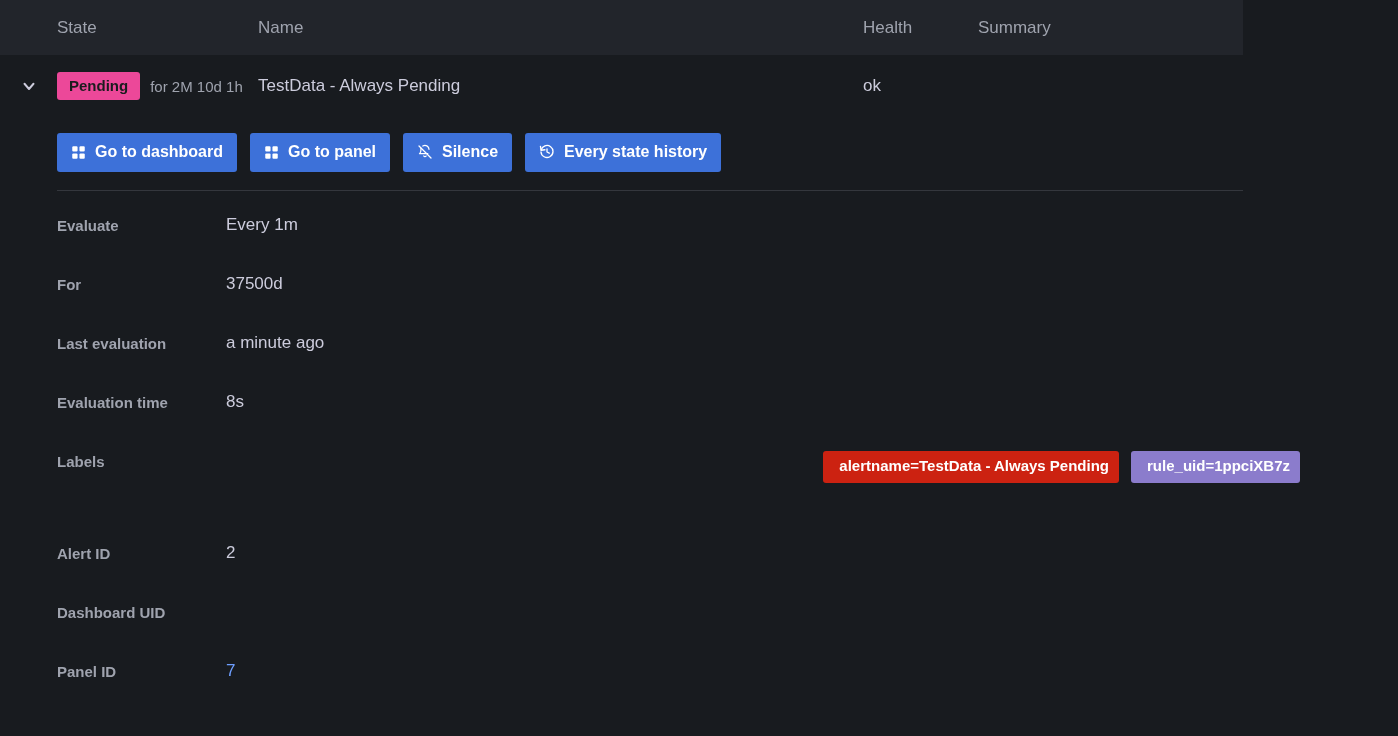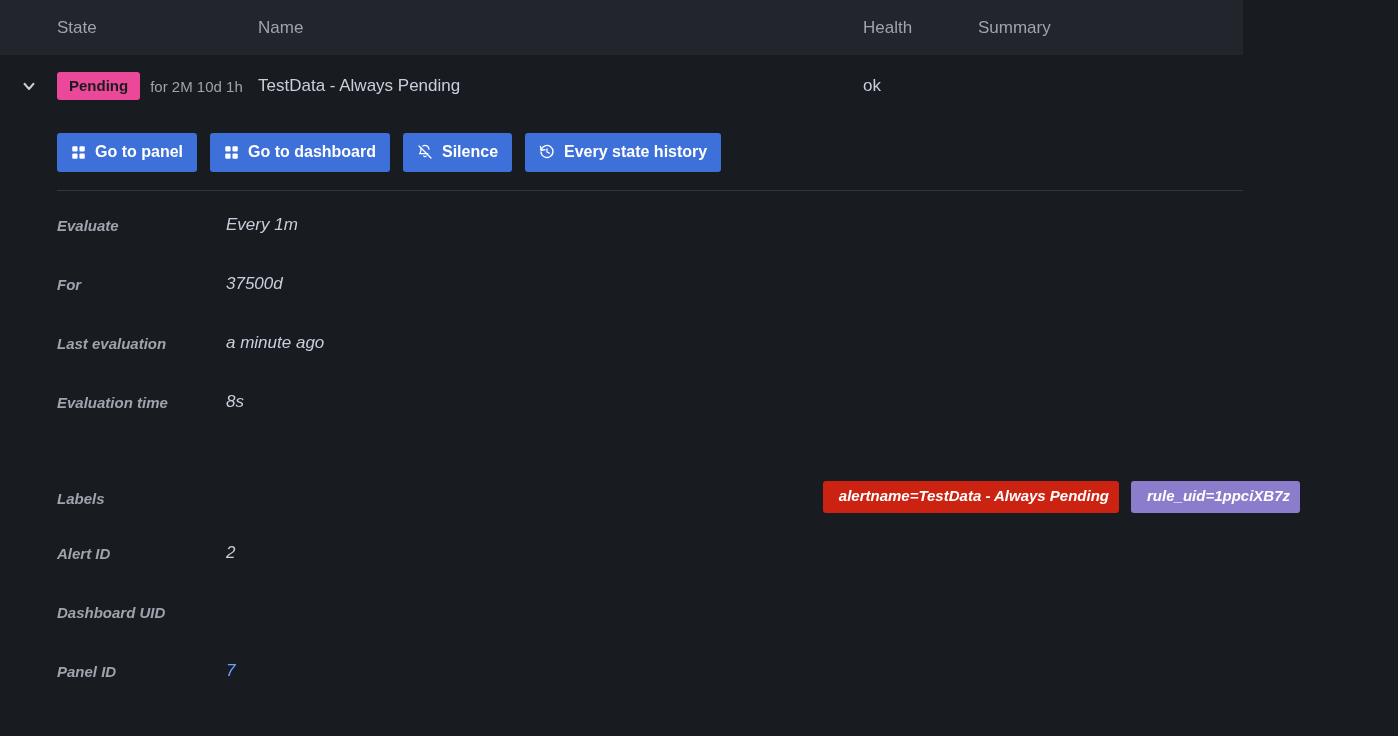--- a/index.html
+++ b/index.html
@@ -121,21 +121,20 @@
   .btn svg { display: block; flex: 0 0 auto; }
 
   .detail-divider {
     margin: 18px 0 0 57px;
     height: 1px;
     background: #34373d;
   }
 
   .detail-grid {
     padding: 24px 0 0 57px;
-    font-style: italic;
   }
   .detail-line {
     display: flex;
     align-items: flex-start;
     height: 59px;
   }
   .dlabel {
     width: 169px;
     font-size: 15px;
     font-weight: 600;
@@ -147,21 +146,21 @@
     font-size: 17px;
     color: #ccccdc;
     flex: 1;
     padding-top: 0px;
   }
   .dvalue.link { color: #6e9fff; cursor: pointer; }
 
   
   .labels-line {
     display: flex;
-    align-items: center;
+    align-items: flex-start;
     height: 92px;
     position: relative;
   }
   .labels-holder {
     flex: 1;
     display: flex;
     justify-content: flex-end;
     align-items: flex-start;
     gap: 12px;
     overflow: hidden;
@@ -216,33 +215,33 @@
 
       <button class="btn">
         <span>
           <svg width="15" height="15" viewBox="0 0 24 24" fill="#ffffff">
             <rect x="2" y="2" width="8.5" height="8.5" rx="1.8"></rect>
             <rect x="13.5" y="2" width="8.5" height="8.5" rx="1.8"></rect>
             <rect x="2" y="13.5" width="8.5" height="8.5" rx="1.8"></rect>
             <rect x="13.5" y="13.5" width="8.5" height="8.5" rx="1.8"></rect>
           </svg>
         </span>
-        <span>Go to panel</span>
+        <span>Go to dashboard</span>
       </button>
 
       <button class="btn">
         <span>
           <svg width="15" height="15" viewBox="0 0 24 24" fill="#ffffff">
             <rect x="2" y="2" width="8.5" height="8.5" rx="1.8"></rect>
             <rect x="13.5" y="2" width="8.5" height="8.5" rx="1.8"></rect>
             <rect x="2" y="13.5" width="8.5" height="8.5" rx="1.8"></rect>
             <rect x="13.5" y="13.5" width="8.5" height="8.5" rx="1.8"></rect>
           </svg>
         </span>
-        <span>Go to dashboard</span>
+        <span>Go to panel</span>
       </button>
 
       <button class="btn">
         <span>
           <svg width="16" height="16" viewBox="0 0 24 24" fill="none" stroke="#ffffff" stroke-width="1.9" stroke-linecap="round" stroke-linejoin="round">
             <path d="M18 8a6 6 0 0 0-9.3-5M5.9 6.2A6 6 0 0 0 6 8c0 5-2.2 6.5-2.2 6.5h12.4"></path>
             <path d="M13.7 18a2 2 0 0 1-3.5 0"></path>
             <line x1="3" y1="3" x2="21" y2="21"></line>
           </svg>
         </span>

